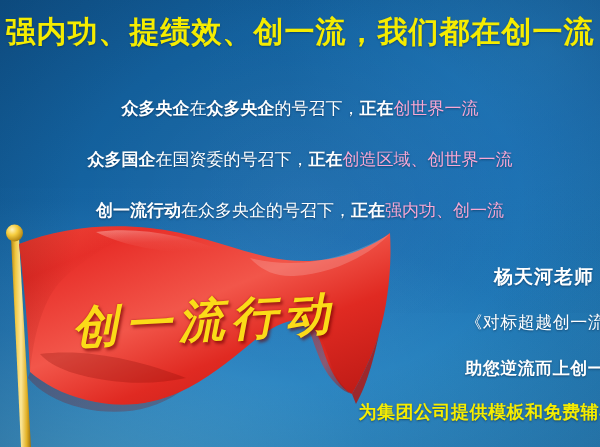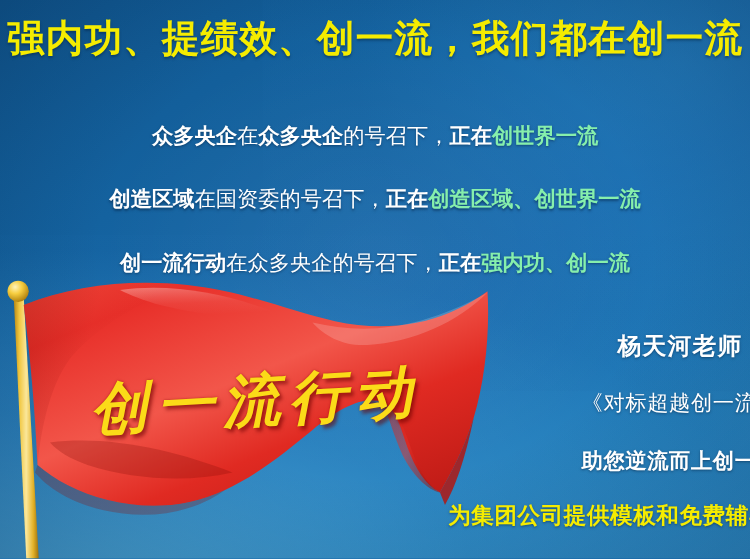--- a/index.html
+++ b/index.html
@@ -64,21 +64,21 @@
     width: 600px;
     text-align: center;
     font-size: 17px;
     line-height: 22px;
     color: #ffffff;
     white-space: nowrap;
     text-shadow: 0 1px 2px rgba(0,25,55,0.5);
   }
   .claim .b { font-weight: bold; }
   .claim .n { font-weight: normal; }
-  .claim .hl { font-weight: bold; color: #86efac; }
+  .claim .hl { font-weight: normal; color: #f9a8d4; }
   #claim1 { top: 98px; padding-right: 32px; }
   #claim2 { top: 149px; padding-right: 8px; }
   #claim3 { top: 200px; padding-right: 10px; }
 
   
   .flag-wrap {
     position: absolute;
     left: 0;
     top: 222px;
     width: 400px;
@@ -154,21 +154,21 @@
   <div class="bg-glow"></div>
   <div class="bg-vig"></div>
 
   <div class="headline">强内功、提绩效、创一流，我们都在创一流</div>
 
   <div class="claim" id="claim1">
     <span class="b">众多央企</span><span class="n">在</span><span class="b">众多央企</span><span class="n">的号召下，</span><span class="b">正在</span><span class="hl">创世界一流</span>
   </div>
 
   <div class="claim" id="claim2">
-    <span class="b">创造区域</span><span class="n">在</span><span class="n">国资委</span><span class="n">的号召下，</span><span class="b">正在</span><span class="hl">创造区域、创世界一流</span>
+    <span class="b">众多国企</span><span class="n">在</span><span class="n">国资委</span><span class="n">的号召下，</span><span class="b">正在</span><span class="hl">创造区域、创世界一流</span>
   </div>
 
   <div class="claim" id="claim3">
     <span class="b">创一流行动</span><span class="n">在</span><span class="n">众多央企</span><span class="n">的号召下，</span><span class="b">正在</span><span class="hl">强内功、创一流</span>
   </div>
 
   <div class="flag-wrap">
     <svg class="flag-svg" width="400" height="225" viewBox="0 0 400 225">
       <defs>
         <linearGradient id="gPole" x1="0" y1="0" x2="1" y2="0">

